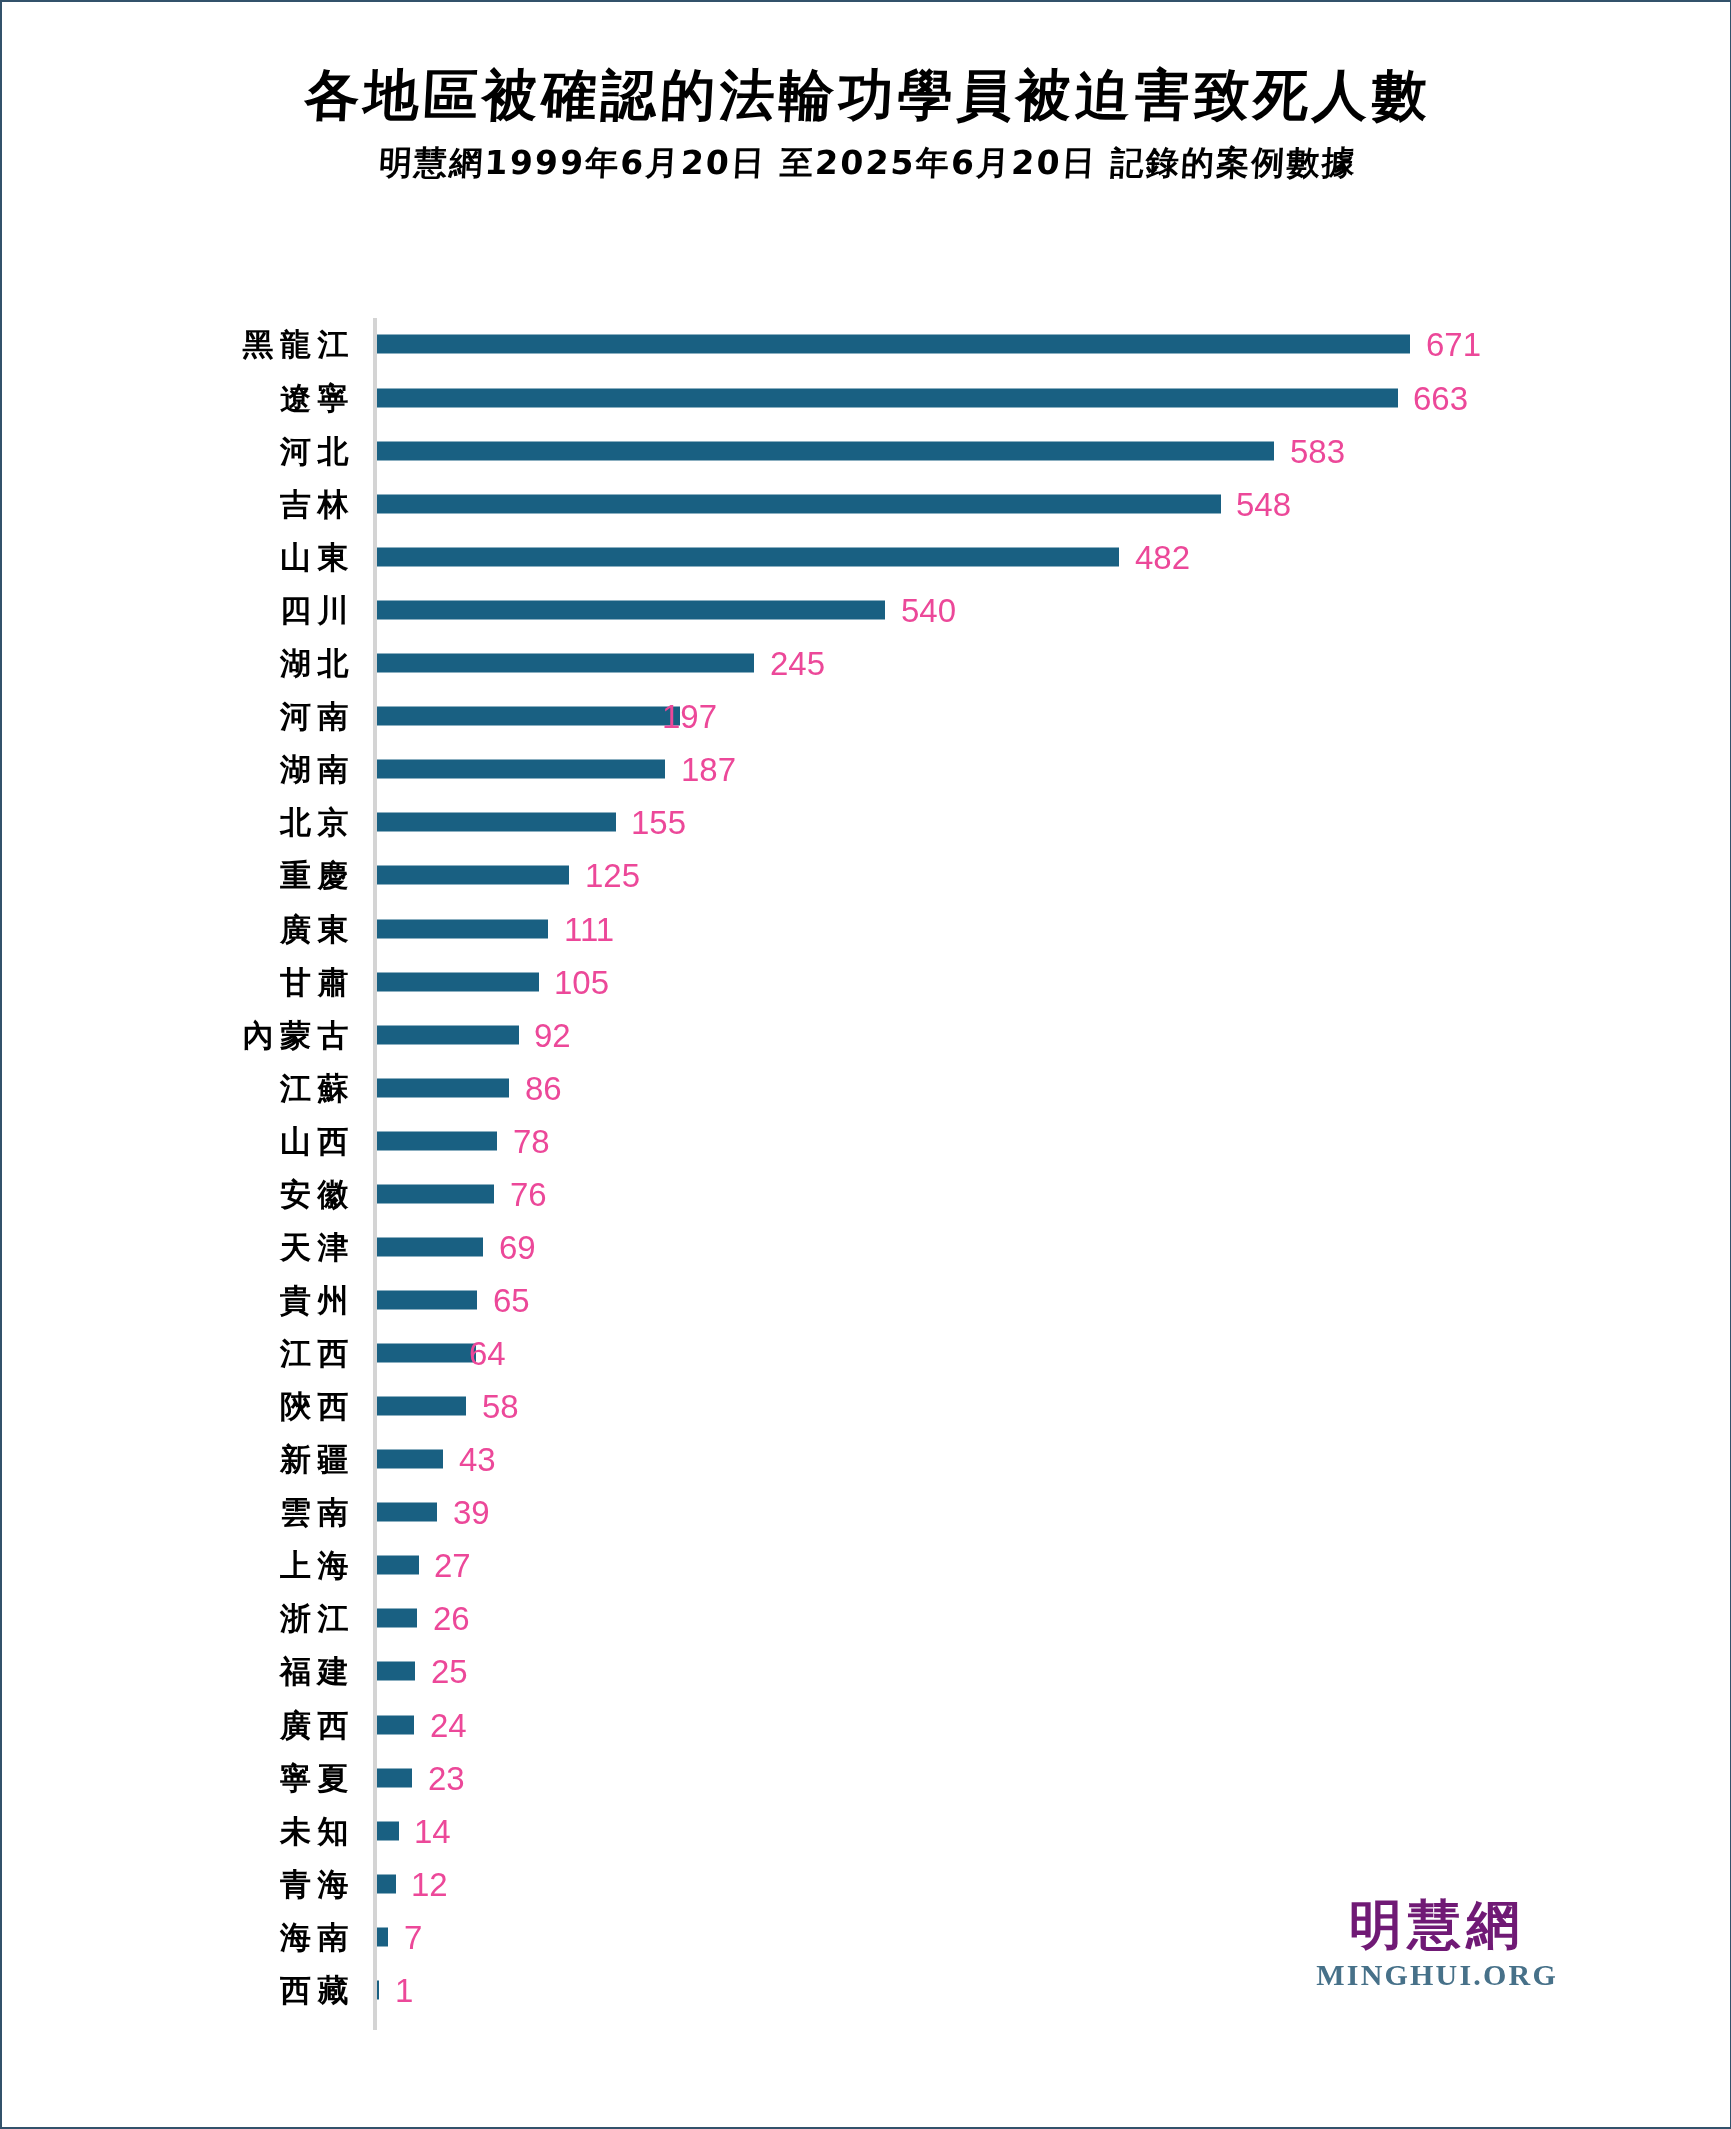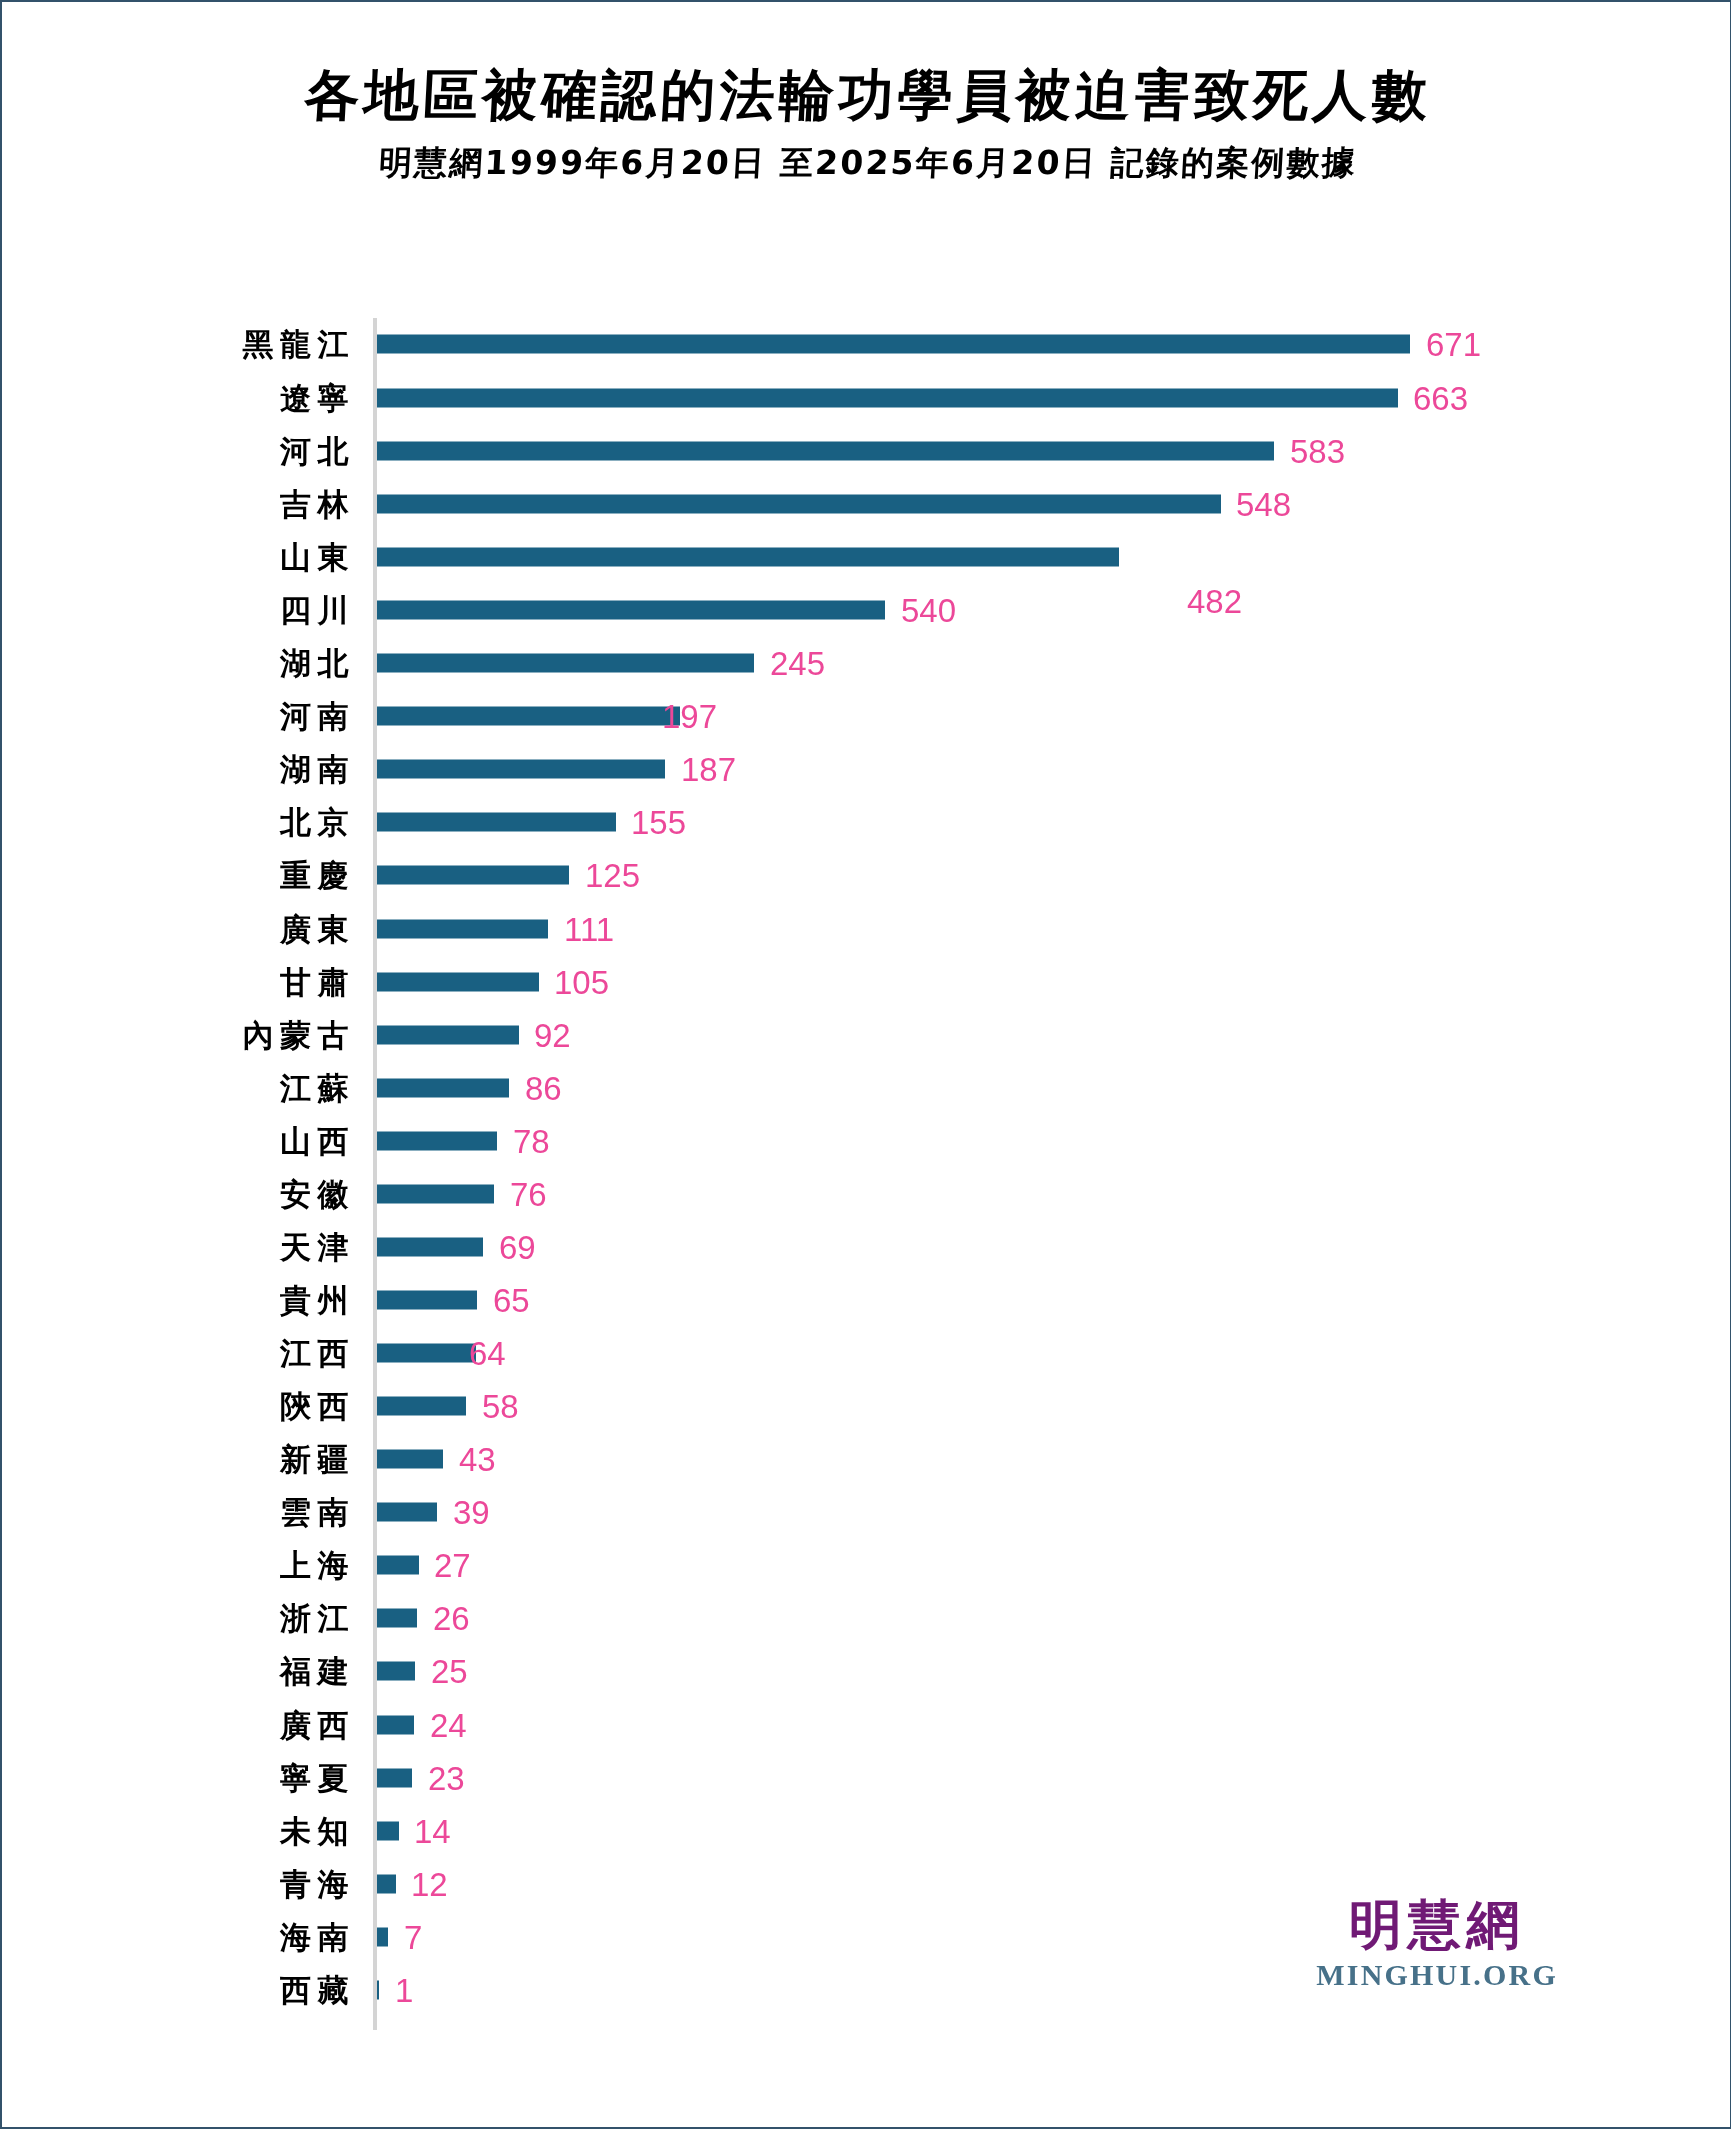--- a/index.html
+++ b/index.html
@@ -171,21 +171,21 @@
           <div class="val-label" style="left: 1288px;">583</div>
         </div>
         <div class="row" style="top: 165px;">
           <div class="cat-label">吉林</div>
           <div class="bar" style="width: 844px; background: rgb(25, 96, 130);"></div>
           <div class="val-label" style="left: 1234px;">548</div>
         </div>
         <div class="row" style="top: 218px;">
           <div class="cat-label">山東</div>
           <div class="bar" style="width: 742px; background: rgb(25, 96, 130);"></div>
-          <div class="val-label" style="left: 1185px; margin-top: 44px;">482</div>
+          <div class="val-label" style="left: 1133px;">482</div>
         </div>
         <div class="row" style="top: 271px;">
           <div class="cat-label">四川</div>
           <div class="bar" style="width: 508px; background: rgb(25, 96, 130);"></div>
           <div class="val-label" style="left: 899px;">540</div>
         </div>
         <div class="row" style="top: 324px;">
           <div class="cat-label">湖北</div>
           <div class="bar" style="width: 377px; background: rgb(25, 96, 130);"></div>
           <div class="val-label" style="left: 768px;">245</div>

